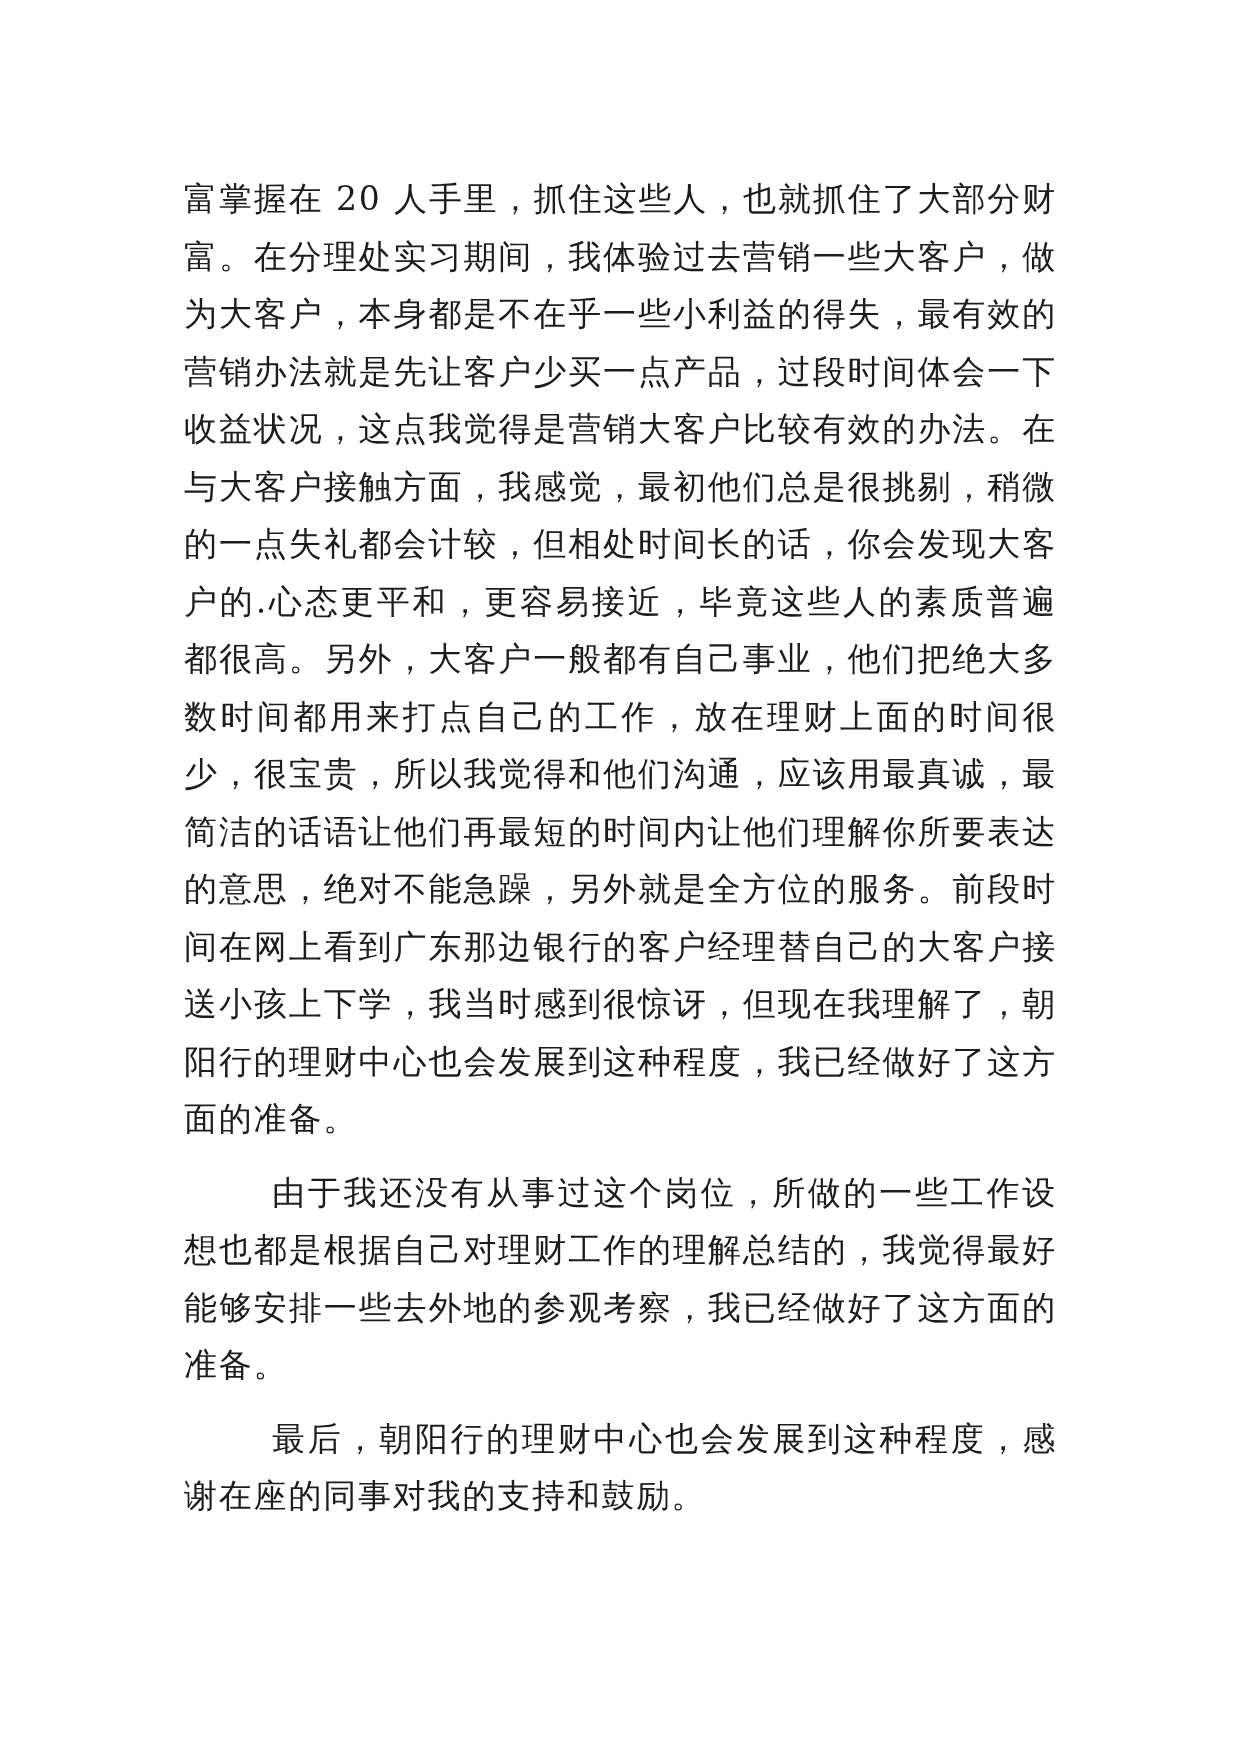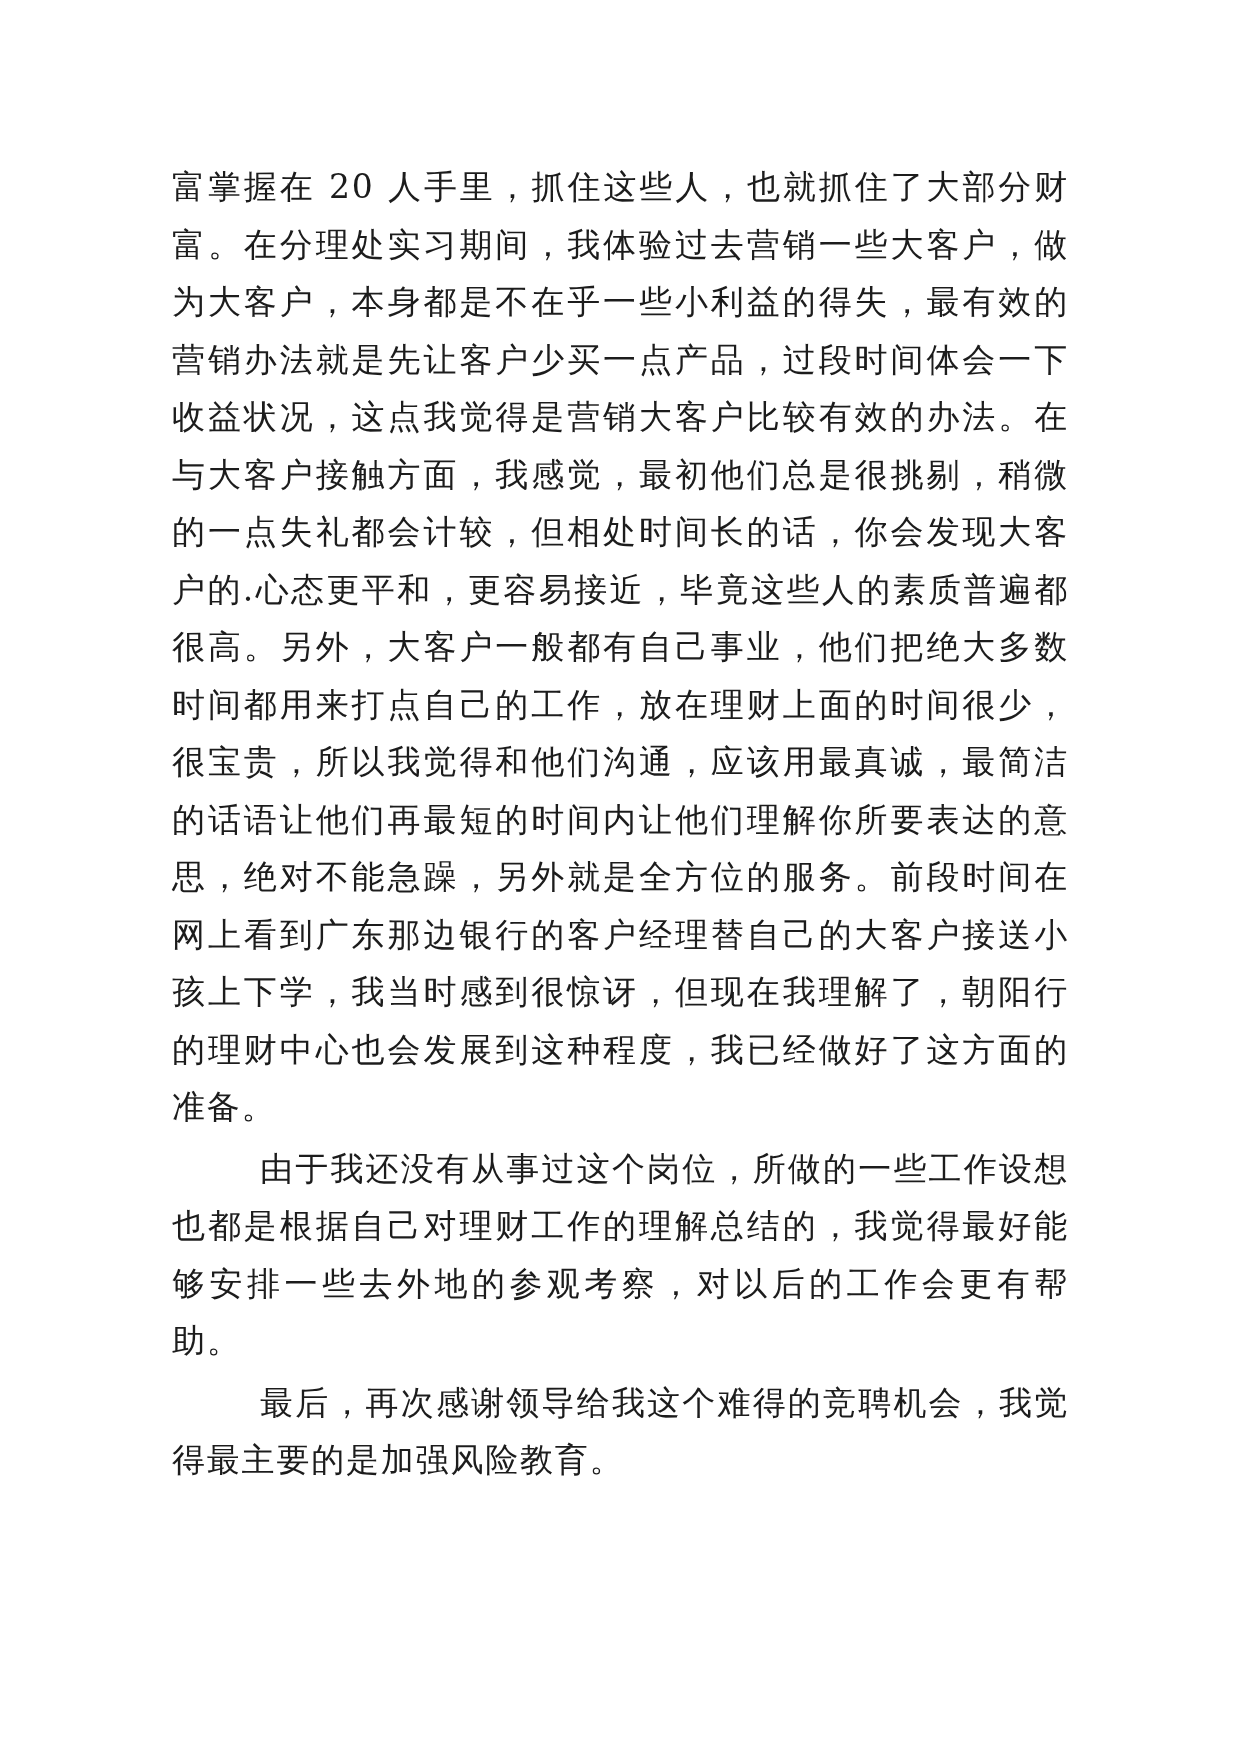--- a/index.html
+++ b/index.html
@@ -20,29 +20,29 @@
   .doc-body {
     width: 905px;
     color: #1c1c1c;
     font-size: 33px;
     line-height: 57.5px;
     letter-spacing: 1.8px;
     text-align: justify;
     text-justify: inter-character;
   }
   .doc-body p {
-    margin: 4px;
+    margin: 16px;
     padding: 0;
   }
   .doc-body p.indented {
     text-indent: 88px;
   }
 </style>
 </head>
 <body>
 
 <div class="page">
   <div class="doc-body">
     <p>富掌握在 20 人手里，抓住这些人，也就抓住了大部分财富。在分理处实习期间，我体验过去营销一些大客户，做为大客户，本身都是不在乎一些小利益的得失，最有效的营销办法就是先让客户少买一点产品，过段时间体会一下收益状况，这点我觉得是营销大客户比较有效的办法。在与大客户接触方面，我感觉，最初他们总是很挑剔，稍微的一点失礼都会计较，但相处时间长的话，你会发现大客户的.心态更平和，更容易接近，毕竟这些人的素质普遍都很高。另外，大客户一般都有自己事业，他们把绝大多数时间都用来打点自己的工作，放在理财上面的时间很少，很宝贵，所以我觉得和他们沟通，应该用最真诚，最简洁的话语让他们再最短的时间内让他们理解你所要表达的意思，绝对不能急躁，另外就是全方位的服务。前段时间在网上看到广东那边银行的客户经理替自己的大客户接送小孩上下学，我当时感到很惊讶，但现在我理解了，朝阳行的理财中心也会发展到这种程度，我已经做好了这方面的准备。</p>
-    <p class="indented">由于我还没有从事过这个岗位，所做的一些工作设想也都是根据自己对理财工作的理解总结的，我觉得最好能够安排一些去外地的参观考察，对以后的工作会更有帮助。</p>
-    <p class="indented">最后，再次感谢领导给我这个难得的竞聘机会，我觉得最主要的是加强风险教育。</p>
+    <p class="indented">由于我还没有从事过这个岗位，所做的一些工作设想也都是根据自己对理财工作的理解总结的，我觉得最好能够安排一些去外地的参观考察，我已经做好了这方面的准备。</p>
+    <p class="indented">最后，朝阳行的理财中心也会发展到这种程度，感谢在座的同事对我的支持和鼓励。</p>
   </div>
 </div>
 
 </body></html>

